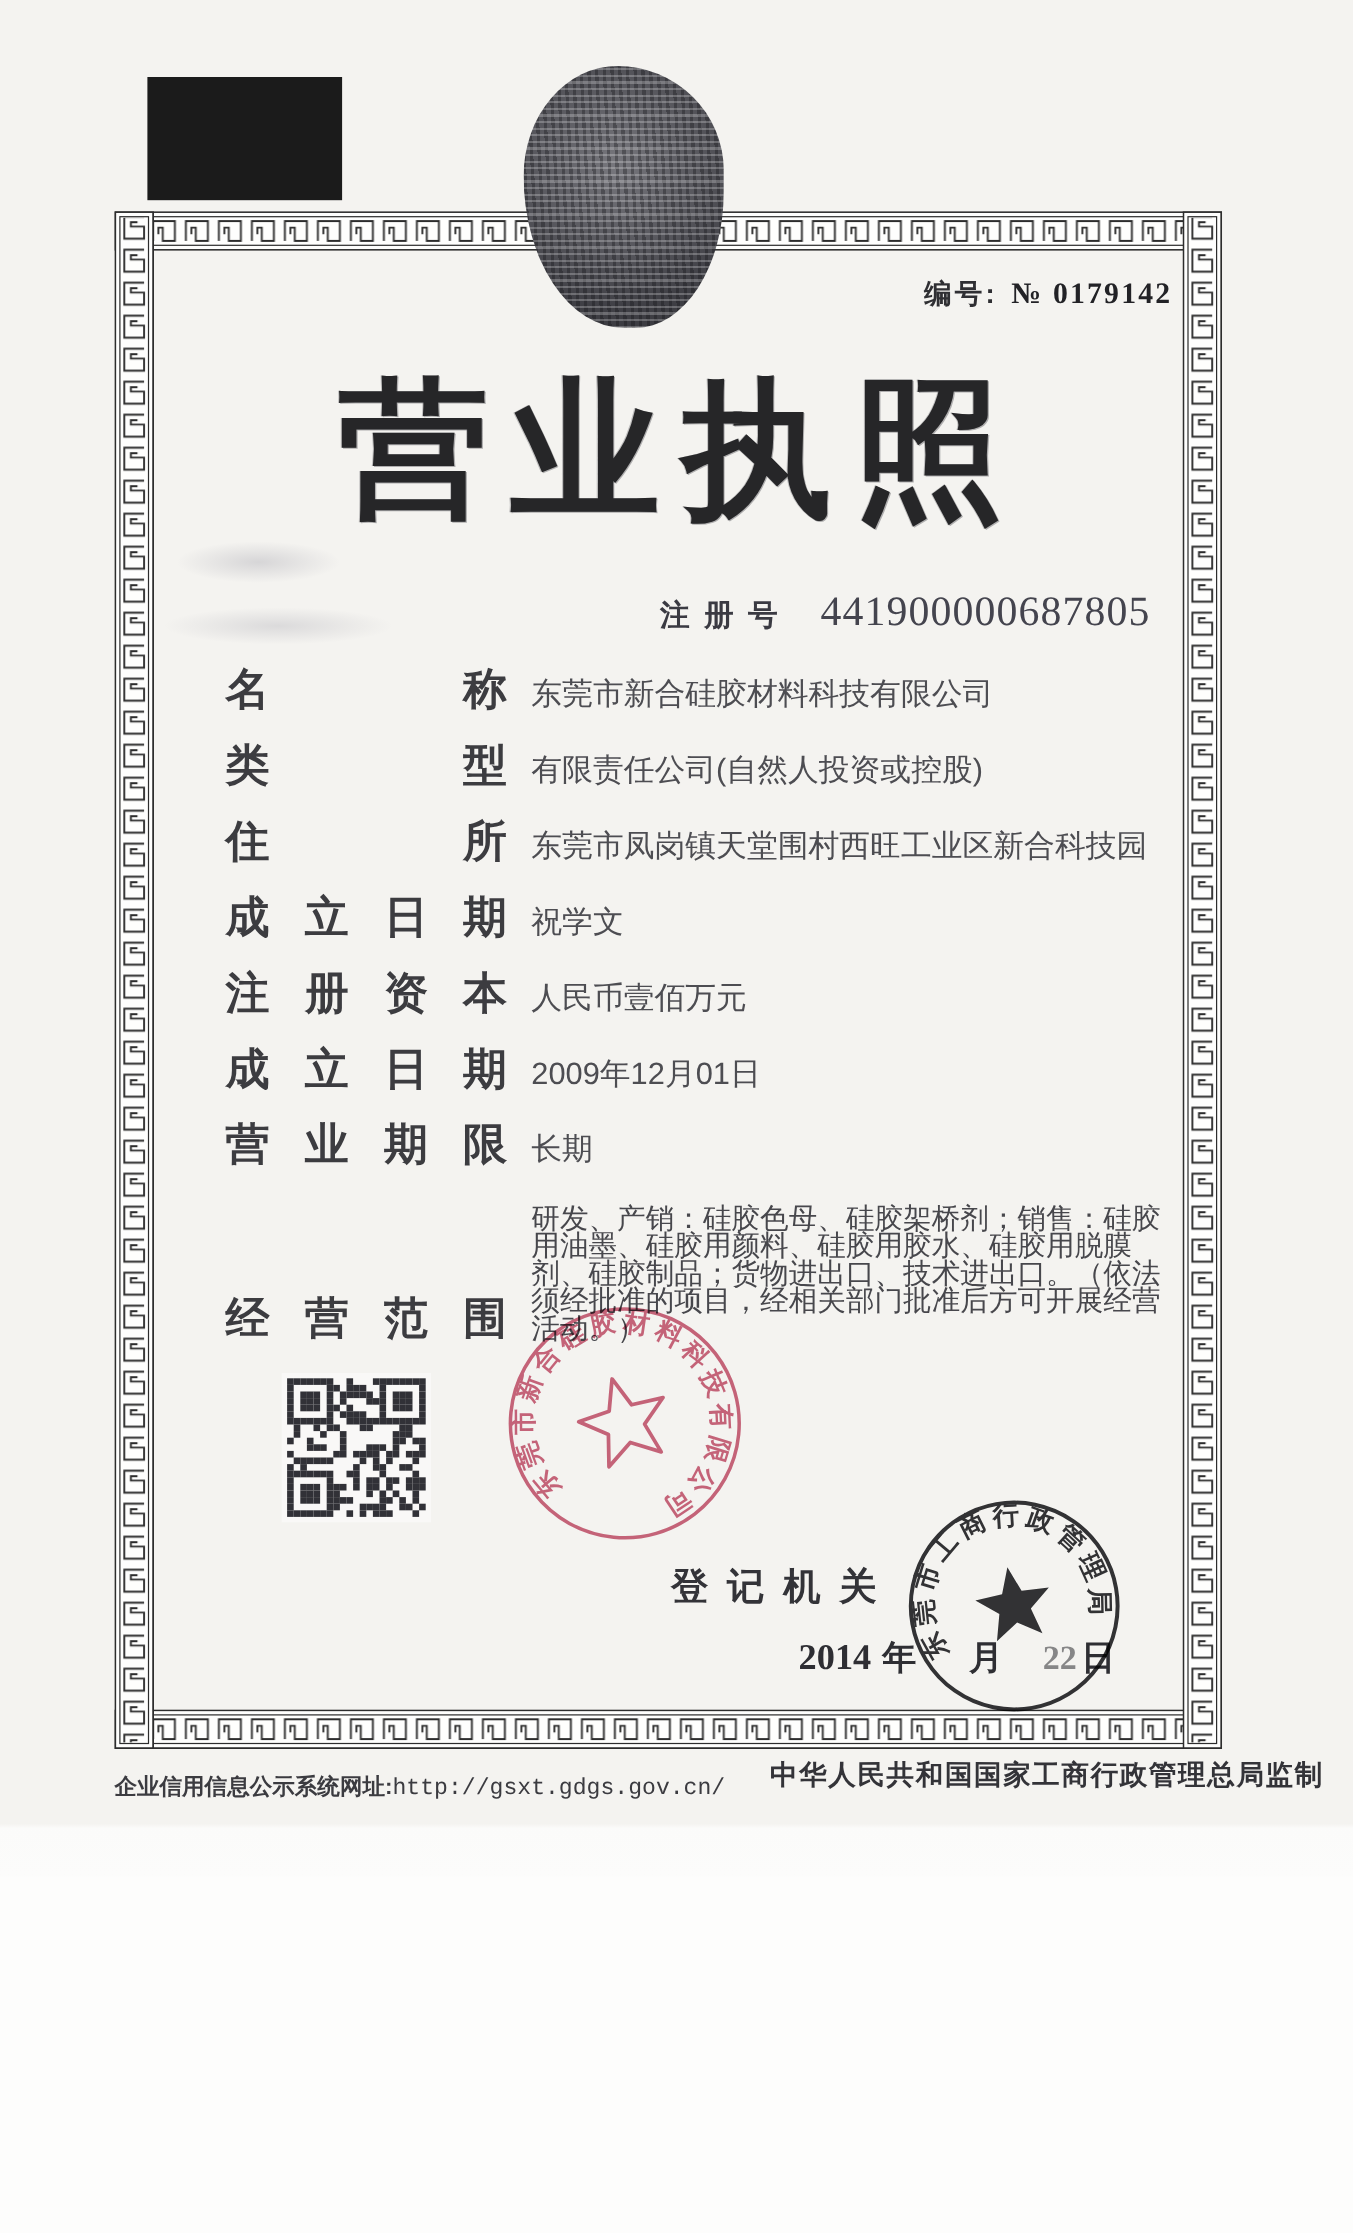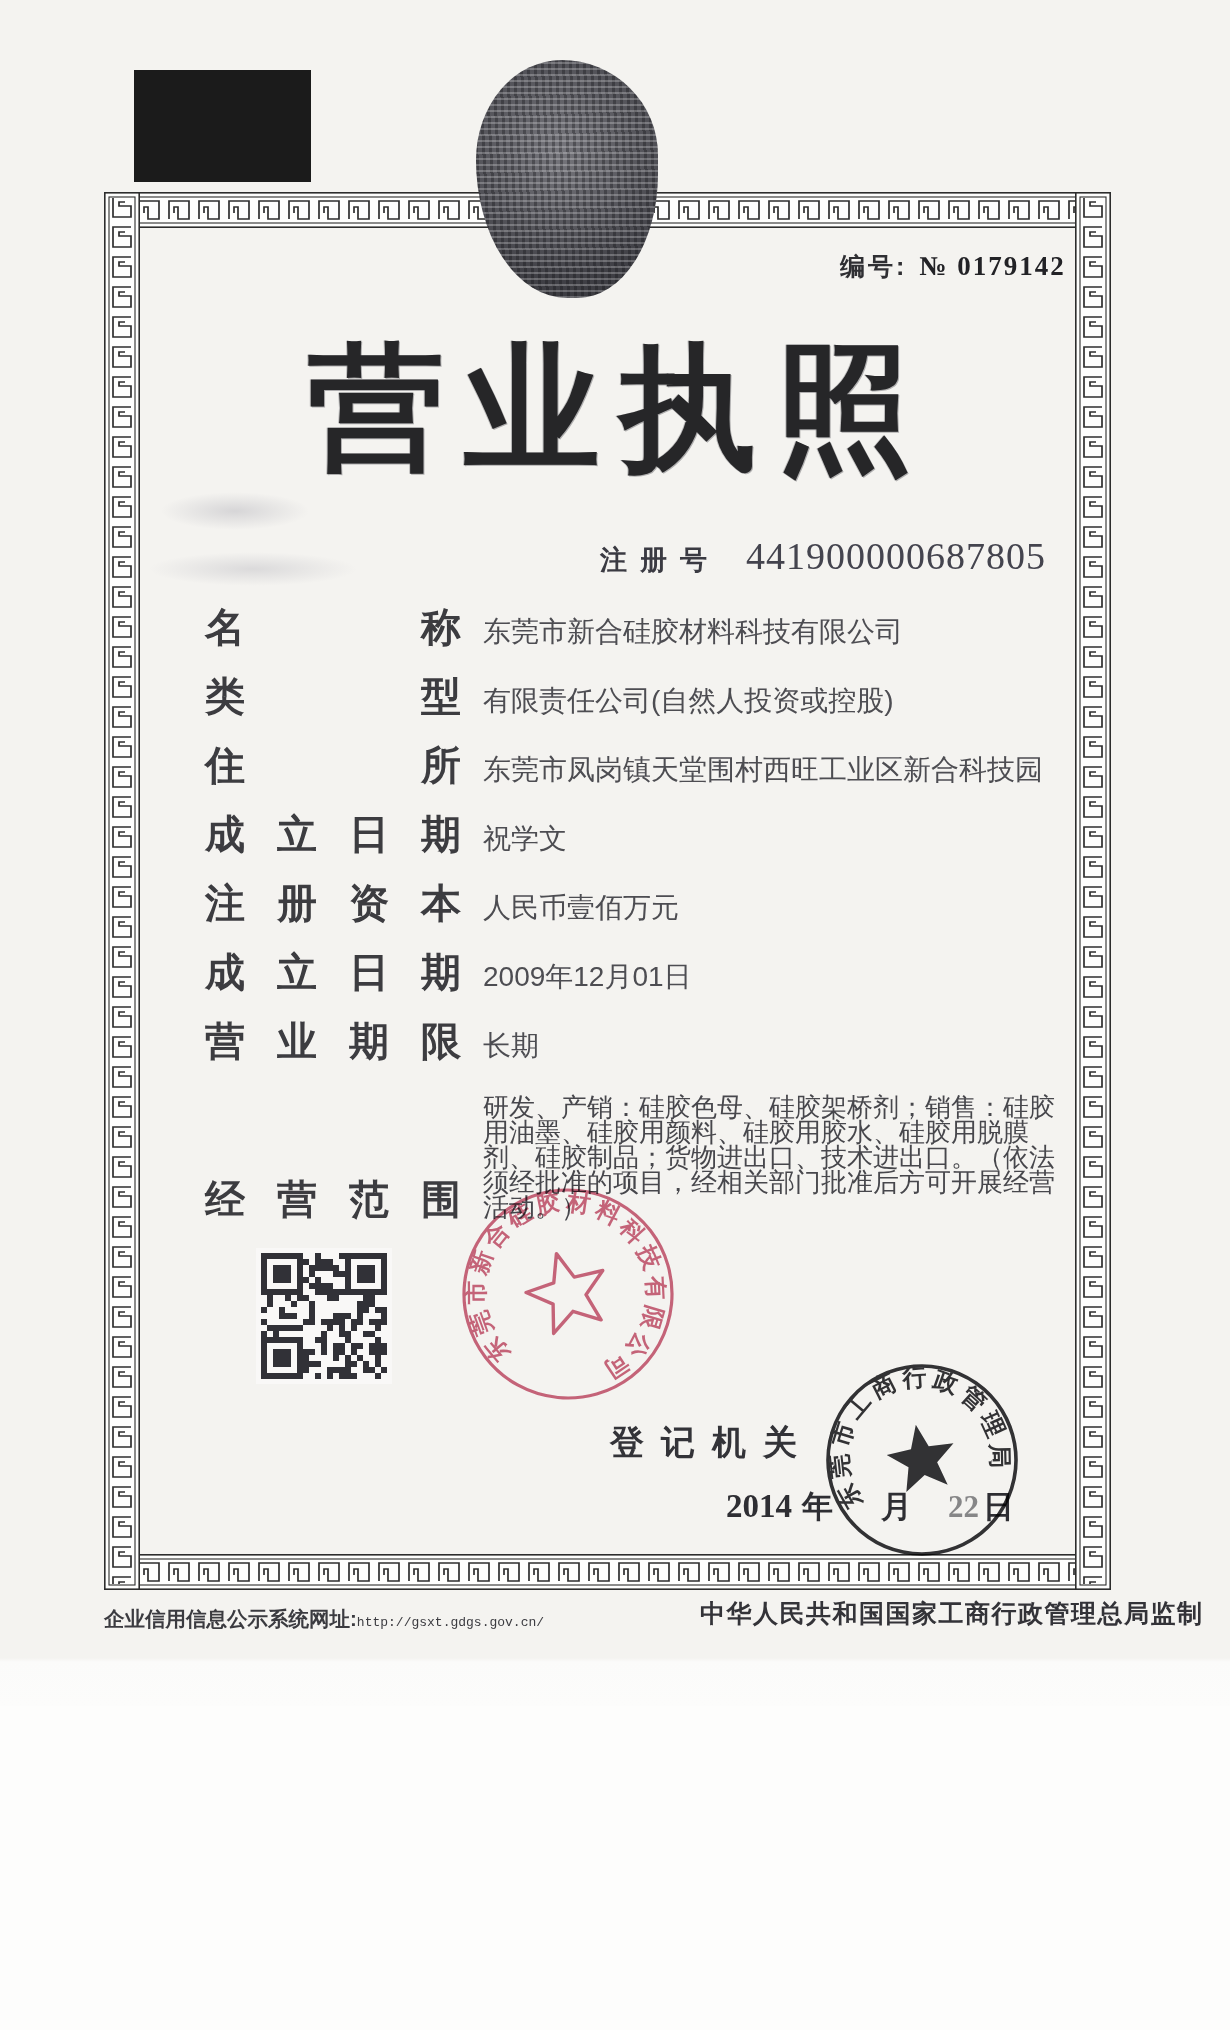--- a/index.html
+++ b/index.html
@@ -76,21 +76,21 @@
     font-size:34px; font-weight:600; color:#333338; letter-spacing:17px; }
   .dateline { position:absolute; left:726px; top:1486px; z-index:6; display:flex; align-items:baseline;
     font-size:31px; color:#2e2e33; font-weight:600; }
   .dateline .yr { font-family:"Liberation Serif", serif; font-weight:700; font-size:33px; margin-right:10px; }
   .dateline .u-y { margin-right:48px; }
   .dateline .u-m { margin-right:36px; }
   .dateline .day { font-family:"Liberation Serif", serif; font-weight:700; opacity:.55; margin-right:4px; }
 
   .footer-left { position:absolute; left:104px; top:1602px; z-index:6; display:flex; align-items:baseline;
     font-size:20.5px; color:#3b3b40; font-weight:600; }
-  .footer-left .url { font-family:"Liberation Mono", monospace; font-weight:400; font-size:13px; color:#3b3b40;margin-top:13px; }
+  .footer-left .url { font-family:"Liberation Mono", monospace; font-weight:400; font-size:21px; color:#3b3b40;margin-top:13px; }
   .footer-right { position:absolute; left:700px; top:1597px; z-index:6;
     font-size:25px; font-weight:700; color:#333338; letter-spacing:1.5px;text-align:right; }
 </style>
 </head>
 <body>
 
 <div class="page">
 
   <svg width="0" height="0" style="position:absolute" aria-hidden="true">
     <defs>

